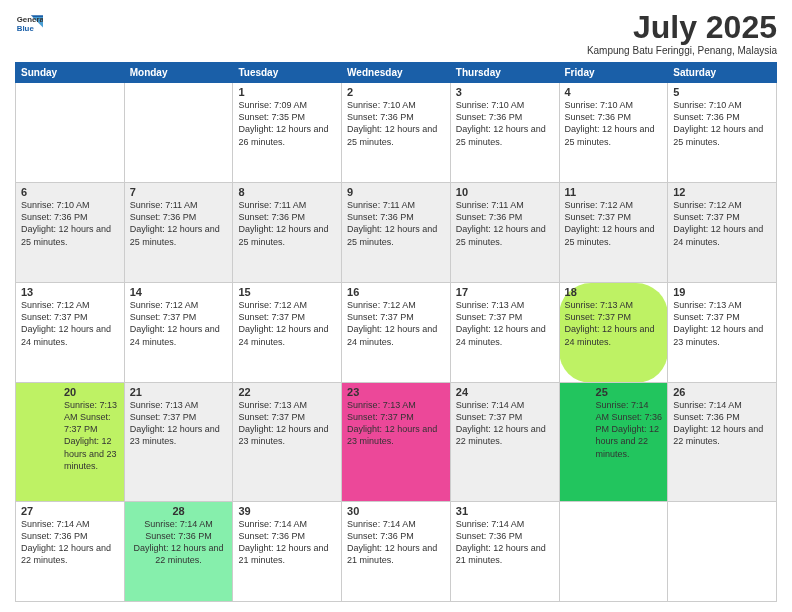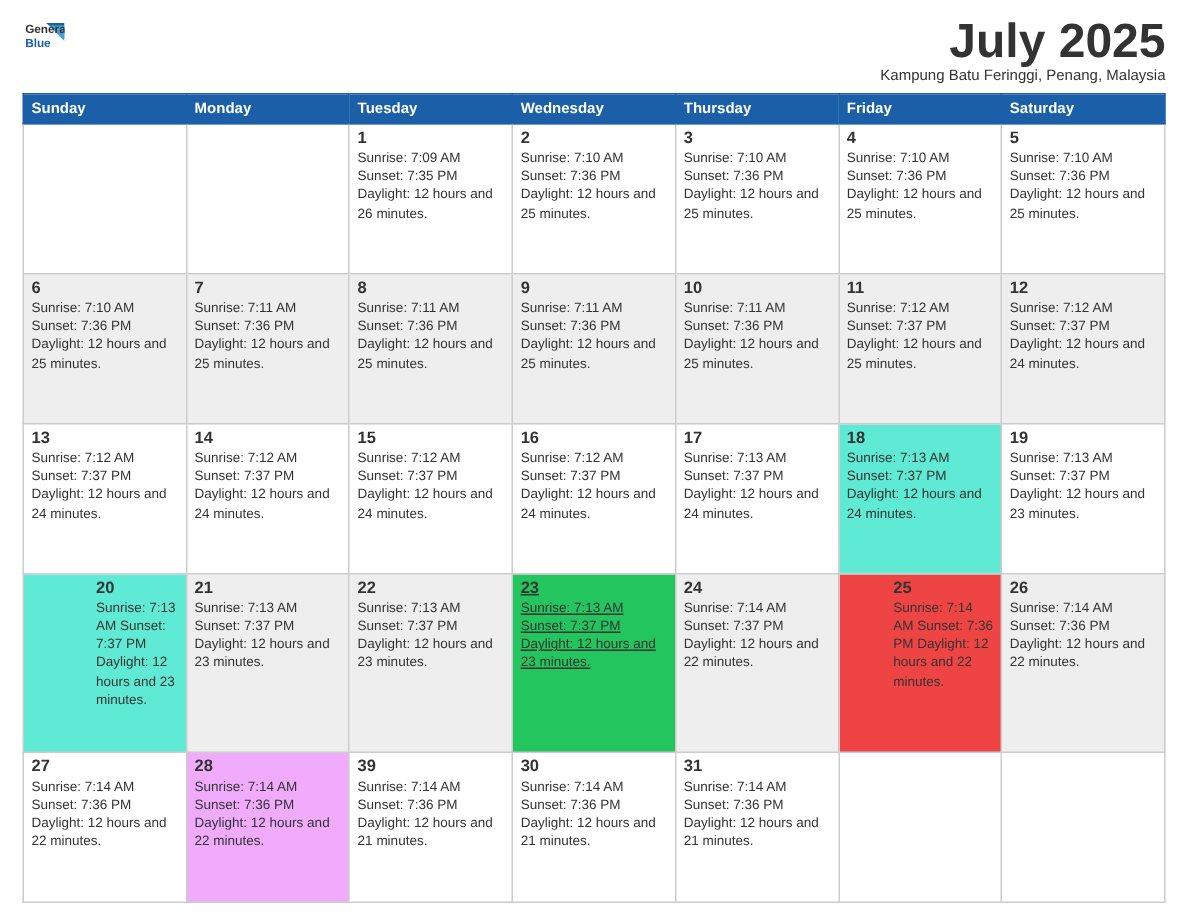--- a/index.html
+++ b/index.html
@@ -244,72 +244,72 @@
 Daylight: 12 hours
 and 24 minutes.</div>
           </td>
           <td style="background: rgb(255, 255, 255);">
             <span class="day-num">17</span>
             <div class="cell-text">Sunrise: 7:13 AM
 Sunset: 7:37 PM
 Daylight: 12 hours
 and 24 minutes.</div>
           </td>
-          <td style="background: #5eead4;">
+          <td style="background: #bef264; border-radius: 32px;">
             <span class="day-num">18</span>
             <div class="cell-text">Sunrise: 7:13 AM
 Sunset: 7:37 PM
 Daylight: 12 hours
 and 24 minutes.</div>
           </td>
           <td style="background: rgb(255, 255, 255);">
             <span class="day-num">19</span>
             <div class="cell-text">Sunrise: 7:13 AM
 Sunset: 7:37 PM
 Daylight: 12 hours
 and 23 minutes.</div>
           </td>
         </tr>
         <tr>
-          <td style="background: #5eead4; padding-left: 48px;">
+          <td style="background: #bef264; padding-left: 48px;">
             <span class="day-num">20</span>
             <div class="cell-text">Sunrise: 7:13 AM
 Sunset: 7:37 PM
 Daylight: 12 hours
 and 23 minutes.</div>
           </td>
           <td style="background: rgb(238, 238, 238);">
             <span class="day-num">21</span>
             <div class="cell-text">Sunrise: 7:13 AM
 Sunset: 7:37 PM
 Daylight: 12 hours
 and 23 minutes.</div>
           </td>
           <td style="background: rgb(238, 238, 238);">
             <span class="day-num">22</span>
             <div class="cell-text">Sunrise: 7:13 AM
 Sunset: 7:37 PM
 Daylight: 12 hours
 and 23 minutes.</div>
           </td>
-          <td style="background: #22c55e; text-decoration: underline;">
+          <td style="background: #ec4899;">
             <span class="day-num">23</span>
             <div class="cell-text">Sunrise: 7:13 AM
 Sunset: 7:37 PM
 Daylight: 12 hours
 and 23 minutes.</div>
           </td>
           <td style="background: rgb(238, 238, 238);">
             <span class="day-num">24</span>
             <div class="cell-text">Sunrise: 7:14 AM
 Sunset: 7:37 PM
 Daylight: 12 hours
 and 22 minutes.</div>
           </td>
-          <td style="background: #ef4444; padding-left: 36px;">
+          <td style="background: #22c55e; padding-left: 36px;">
             <span class="day-num">25</span>
             <div class="cell-text">Sunrise: 7:14 AM
 Sunset: 7:36 PM
 Daylight: 12 hours
 and 22 minutes.</div>
           </td>
           <td style="background: rgb(238, 238, 238);">
             <span class="day-num">26</span>
             <div class="cell-text">Sunrise: 7:14 AM
 Sunset: 7:36 PM
@@ -318,21 +318,21 @@
           </td>
         </tr>
         <tr>
           <td style="background: rgb(255, 255, 255);">
             <span class="day-num">27</span>
             <div class="cell-text">Sunrise: 7:14 AM
 Sunset: 7:36 PM
 Daylight: 12 hours
 and 22 minutes.</div>
           </td>
-          <td style="background: #f0abfc;">
+          <td style="background: #86efac; text-align: center;">
             <span class="day-num">28</span>
             <div class="cell-text">Sunrise: 7:14 AM
 Sunset: 7:36 PM
 Daylight: 12 hours
 and 22 minutes.</div>
           </td>
           <td style="background: rgb(255, 255, 255);">
             <span class="day-num">39</span>
             <div class="cell-text">Sunrise: 7:14 AM
 Sunset: 7:36 PM

